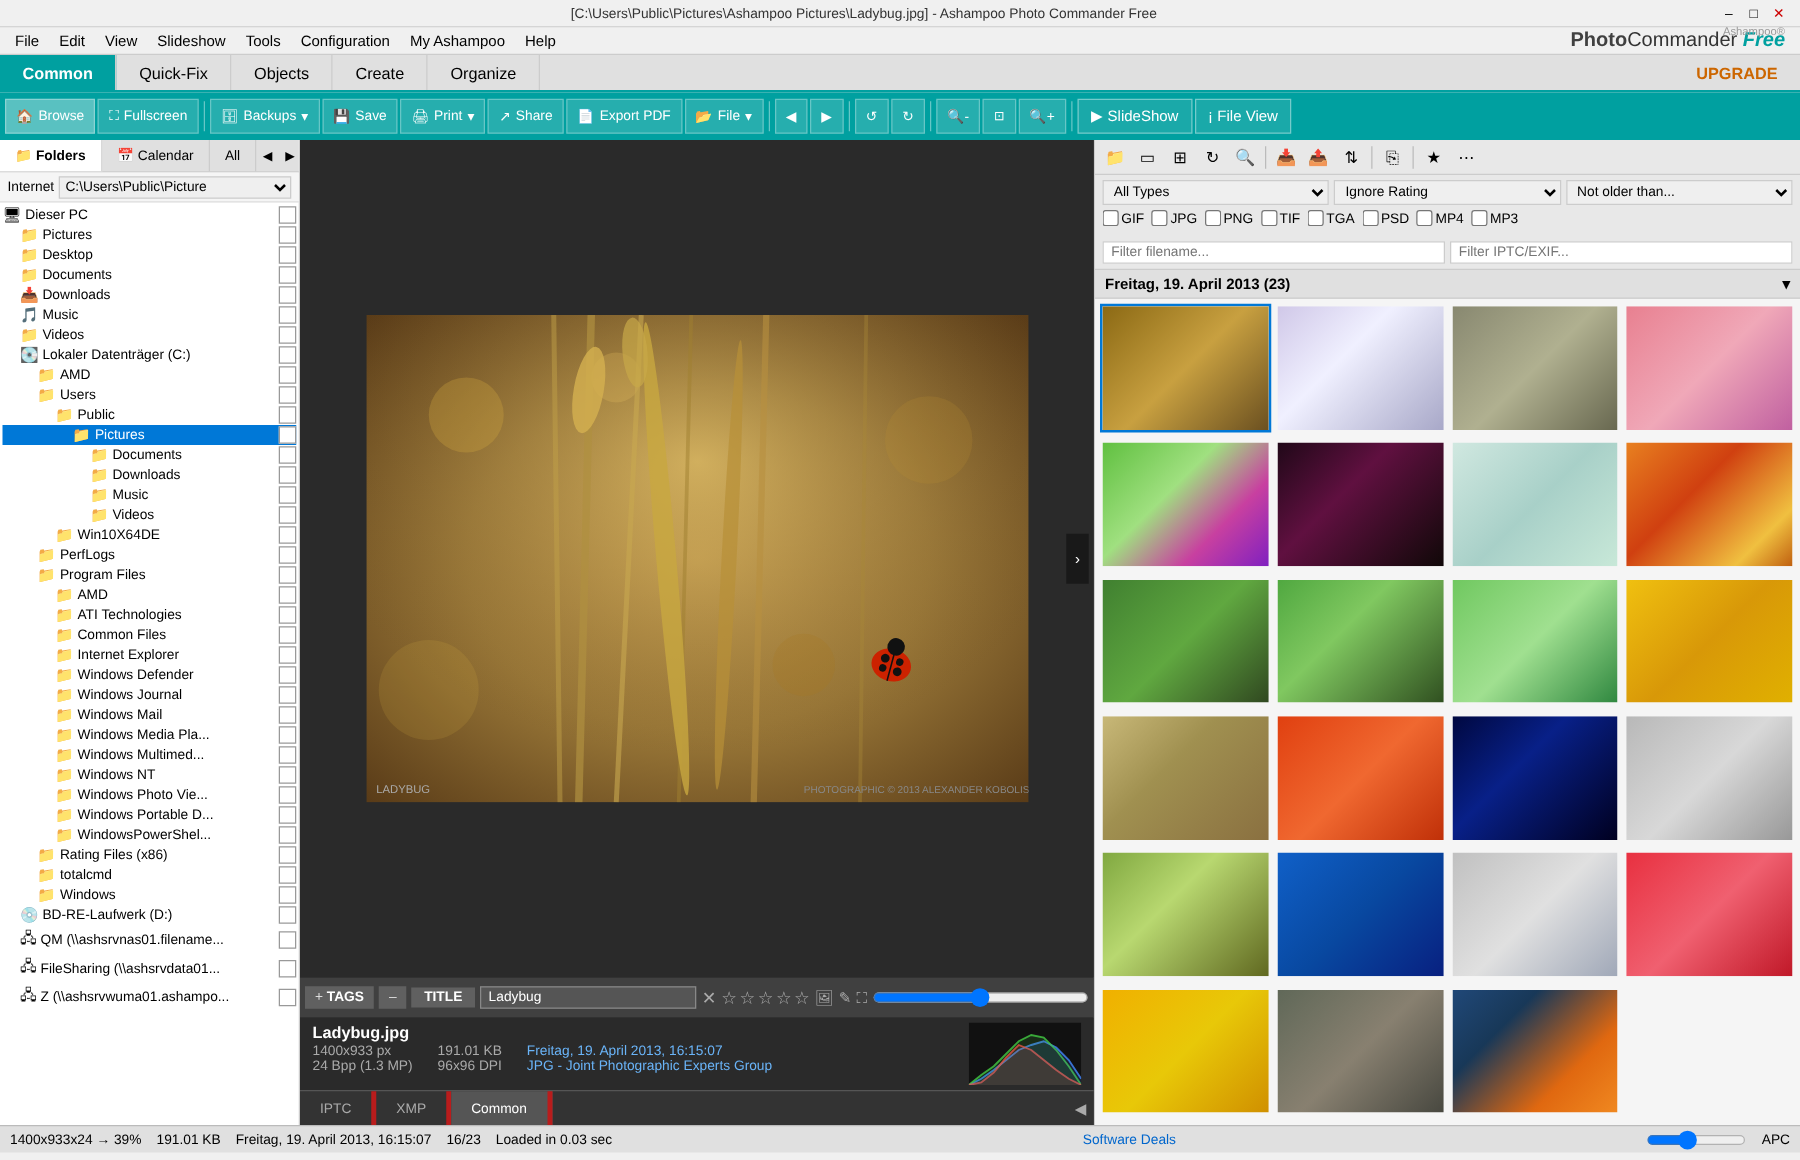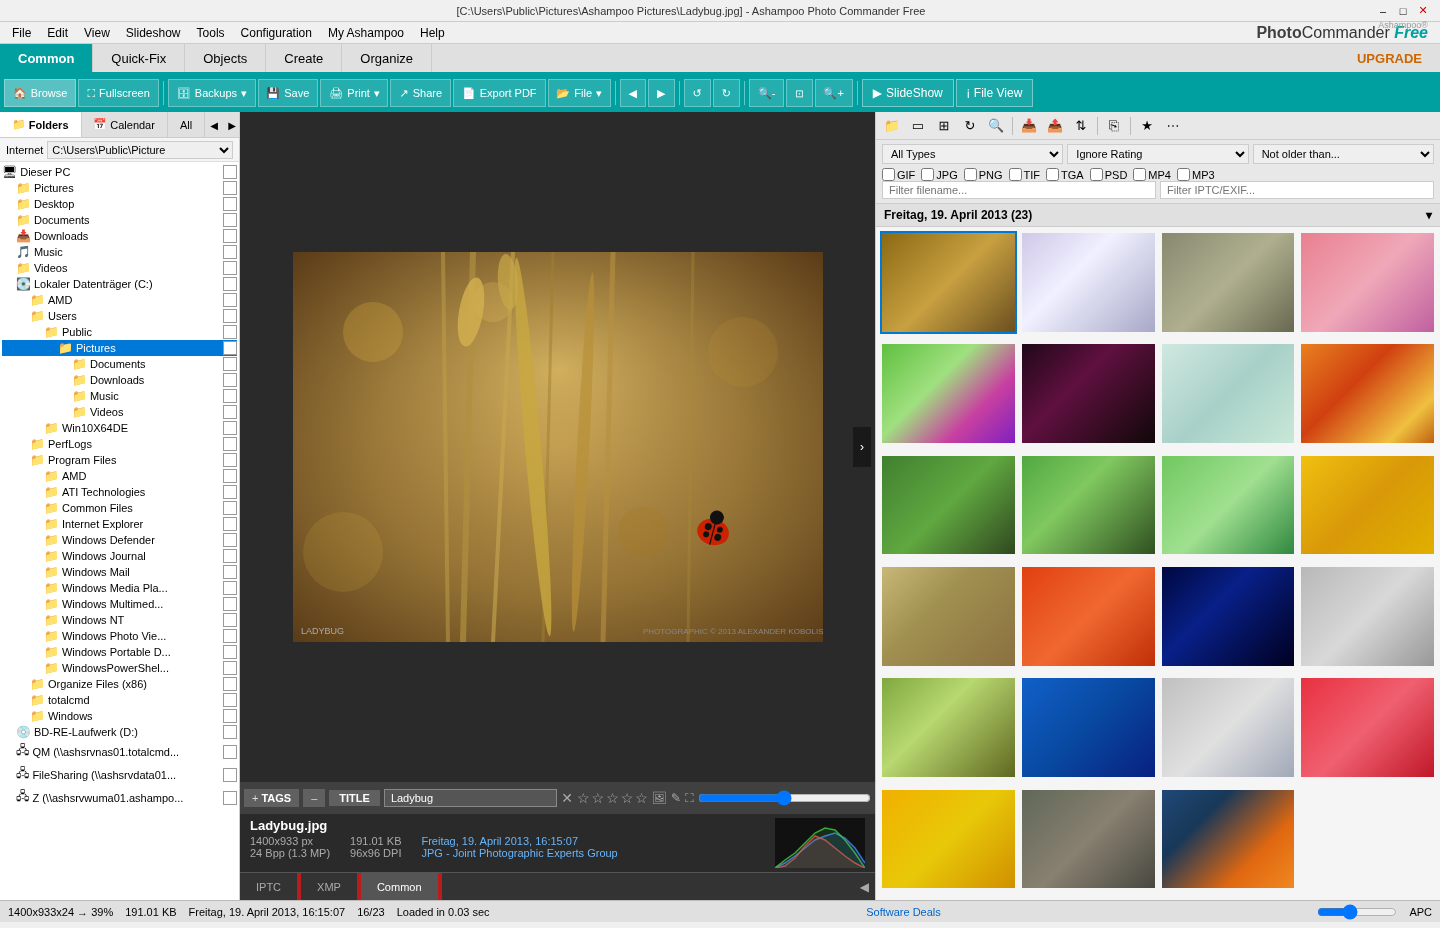--- a/index.html
+++ b/index.html
@@ -73,21 +73,21 @@
     #meta-tabs .mtab { padding: 0 16px; display: flex; align-items: center; font-size: 11px; cursor: pointer; color: #aaa; border-right: 4px solid #b91c1c; }
     #meta-tabs .mtab.active { background: #555; color: white; }
 
     
     #right-panel { width: 565px; display: flex; flex-direction: column; border-left: 1px solid #ccc; background: #f5f5f5; }
     #filter-bar { background: #e8e8e8; padding: 4px 6px; border-bottom: 1px solid #ccc; }
     #filter-row1 { display: flex; gap: 4px; margin-bottom: 4px; }
     #filter-row1 select { font-size: 11px; border: 1px solid #ccc; padding: 2px 4px; }
     #filter-row2 { display: flex; gap: 6px; align-items: center; flex-wrap: wrap; }
     #filter-row2 label { font-size: 11px; display: flex; align-items: center; gap: 2px; }
-    #filter-row3 { display: flex; gap: 4px; margin-top: 0; }
+    #filter-row3 { display: flex; gap: 4px; margin-top: 12px; }
     #filter-row3 input { border: 1px solid #ccc; padding: 2px 6px; font-size: 11px; flex: 1; color: #999; }
 
     
     #date-header { background: #e0e0e0; padding: 4px 8px; font-size: 12px; font-weight: bold; border-bottom: 1px solid #ccc; display: flex; align-items: center; justify-content: space-between; }
 
     
     #thumb-grid { flex: 1; overflow-y: auto; padding: 4px; display: grid; grid-template-columns: repeat(4, 1fr); gap: 3px; }
     .thumb-item { cursor: pointer; border: 2px solid transparent; position: relative; aspect-ratio: 4/3; overflow: hidden; }
     .thumb-item.selected { border-color: #0078d7; }
     .thumb-color { width: 100%; height: 100%; }
@@ -412,21 +412,21 @@
   </div>
         <div class="tree-item">
     <span class="indent" style="width:42px;display:inline-block;"></span>
     <span class="tree-icon">📁</span>
     <span class="tree-label">WindowsPowerShel...</span>
     <span class="tree-check"></span>
   </div>
         <div class="tree-item">
     <span class="indent" style="width:28px;display:inline-block;"></span>
     <span class="tree-icon">📁</span>
-    <span class="tree-label">Organize Files (x86)</span>
+    <span class="tree-label">Rating Files (x86)</span>
     <span class="tree-check"></span>
   </div>
         <div class="tree-item">
     <span class="indent" style="width:28px;display:inline-block;"></span>
     <span class="tree-icon">📁</span>
     <span class="tree-label">totalcmd</span>
     <span class="tree-check"></span>
   </div>
         <div class="tree-item">
     <span class="indent" style="width:28px;display:inline-block;"></span>
@@ -436,21 +436,21 @@
   </div>
         <div class="tree-item">
     <span class="indent" style="width:14px;display:inline-block;"></span>
     <span class="tree-icon">💿</span>
     <span class="tree-label">BD-RE-Laufwerk (D:)</span>
     <span class="tree-check"></span>
   </div>
         <div class="tree-item">
     <span class="indent" style="width:14px;display:inline-block;"></span>
     <span class="tree-icon">🖧</span>
-    <span class="tree-label">QM (\\ashsrvnas01.totalcmd...</span>
+    <span class="tree-label">QM (\\ashsrvnas01.filename...</span>
     <span class="tree-check"></span>
   </div>
         <div class="tree-item">
     <span class="indent" style="width:14px;display:inline-block;"></span>
     <span class="tree-icon">🖧</span>
     <span class="tree-label">FileSharing (\\ashsrvdata01...</span>
     <span class="tree-check"></span>
   </div>
         <div class="tree-item">
     <span class="indent" style="width:14px;display:inline-block;"></span>

